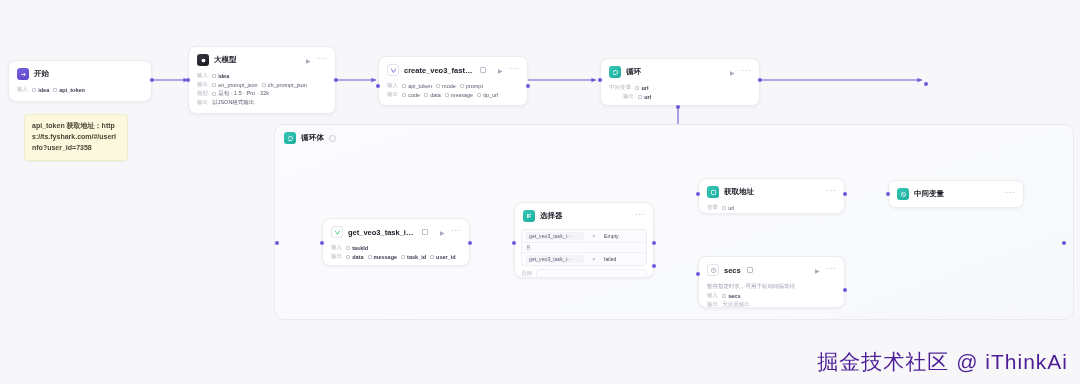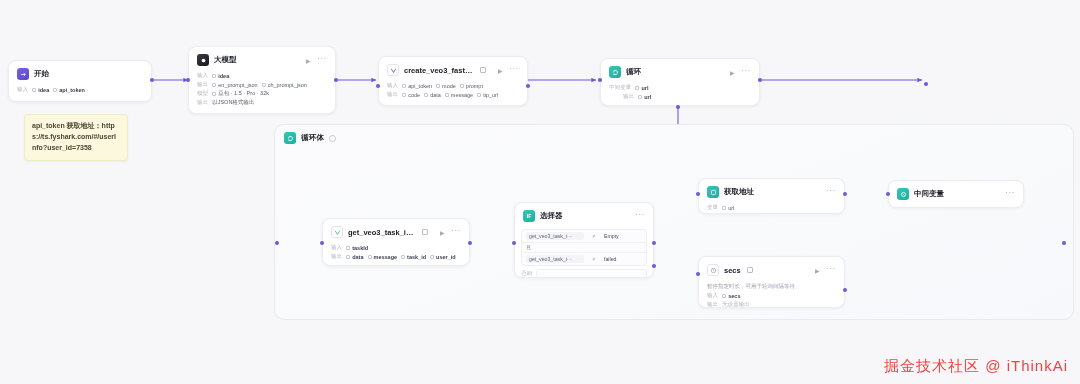--- a/index.html
+++ b/index.html
@@ -163,21 +163,21 @@
     box-shadow: 0 1px 2px rgba(40,40,20,.05);
   }
   .note-text {
     font-size: 7px; color: #4c4636; line-height: 1.55;
     font-weight: 700; word-break: break-all;
   }
   
   .watermark {
     position: absolute;
     right: 12px; bottom: 8px;
-    font-size: 15px; color: #ef4444;
+    font-size: 21px; color: #4c1d95;
     letter-spacing: 1px;
     z-index: 20;
     white-space: nowrap;
     font-weight: 400;
   }
 </style>
 </head>
 <body>
 
 <div id="canvas">

